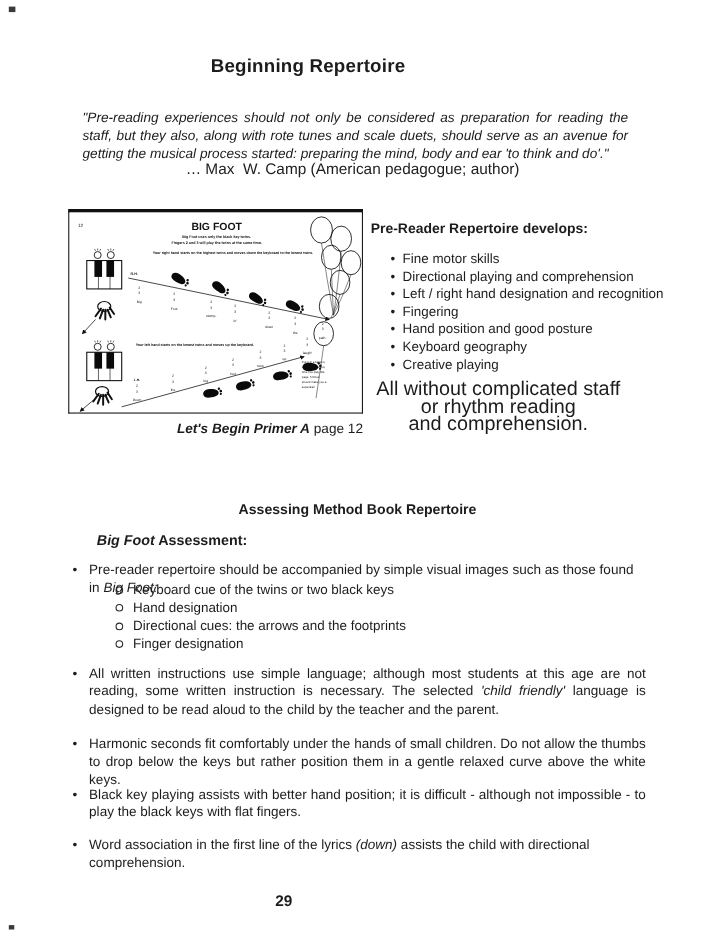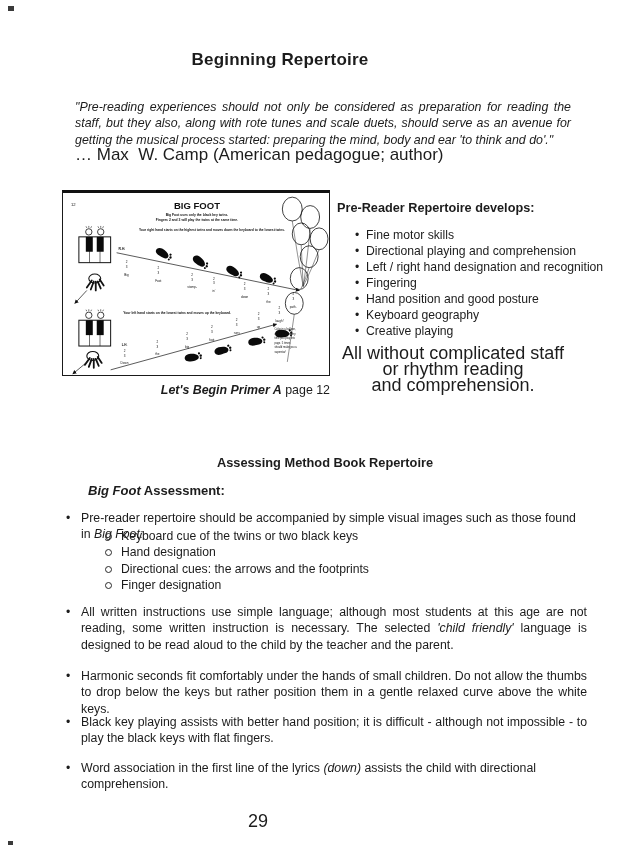--- a/index.html
+++ b/index.html
@@ -4,21 +4,21 @@
 <style>
   html,body{margin:0;padding:0;background:#e8e8e8;}
   .page{position:relative;width:640px;height:853px;background:#ffffff;
         font-family:"Liberation Sans", sans-serif;color:#1c1c1c;overflow:hidden;margin:0 auto;}
   .abs{position:absolute;}
   .corner-mark{position:absolute;background:#3a3a3a;}
 
   .doc-title{top:50px;left:0;width:560px;text-align:center;font-size:17px;font-weight:bold;letter-spacing:.2px;}
   .quote{top:99px;left:75px;width:496px;font-size:12.4px;line-height:16.4px;
          font-style:italic;text-align:justify;}
-  .attribution{top:145px;left:75px;width:491px;text-align:left;font-size:17px;white-space:pre;}
+  .attribution{top:145px;left:75px;width:491px;text-align:center;font-size:14px;white-space:pre;}
 
   .bigfoot-box{top:190px;left:62px;width:268px;height:186px;box-sizing:border-box;
                border:1.2px solid #1a1a1a;border-top:3px solid #111;background:#fff;}
   .bigfoot-box svg{display:block;width:100%;height:100%;}
 
   .caption{top:383px;left:62px;width:268px;text-align:right;font-size:12.4px;}
   .caption .bt{font-weight:bold;font-style:italic;}
 
   .dev-heading{top:201px;left:337px;font-size:12.7px;font-weight:bold;}
   .dev-list{top:227px;left:355px;width:250px;font-size:12.2px;line-height:16px;}
@@ -33,21 +33,21 @@
   .mbullet{left:65px;width:522px;font-size:12.3px;line-height:16.4px;}
   .mbullet .mk{position:absolute;left:1px;top:0;}
   .mbullet .mtext{display:block;margin-left:16px;text-align:justify;}
   .mbullet .mtext i{font-style:italic;}
 
   .sub-list{top:528px;left:105px;font-size:12.2px;line-height:16.4px;}
   .sub-row{display:flex;align-items:center;}
   .circ{width:5px;height:5px;border:1px solid #2a2a2a;border-radius:50%;
         display:inline-block;flex:none;margin-right:9px;}
 
-  .page-number{top:811px;left:0;width:516px;text-align:center;font-size:18px;}
+  .page-number{top:811px;left:0;width:516px;text-align:center;font-size:14px;font-weight:bold;}
 
   svg text{fill:#111;font-family:"Liberation Sans", sans-serif;}
   .sv-line{stroke:#111;stroke-width:.7;fill:none;}
   .sv-thin{stroke:#222;stroke-width:.5;fill:none;}
   .fpfill{fill:#0a0a0a;}
 </style>
 </head>
 <body>
 
 <div class="page">

